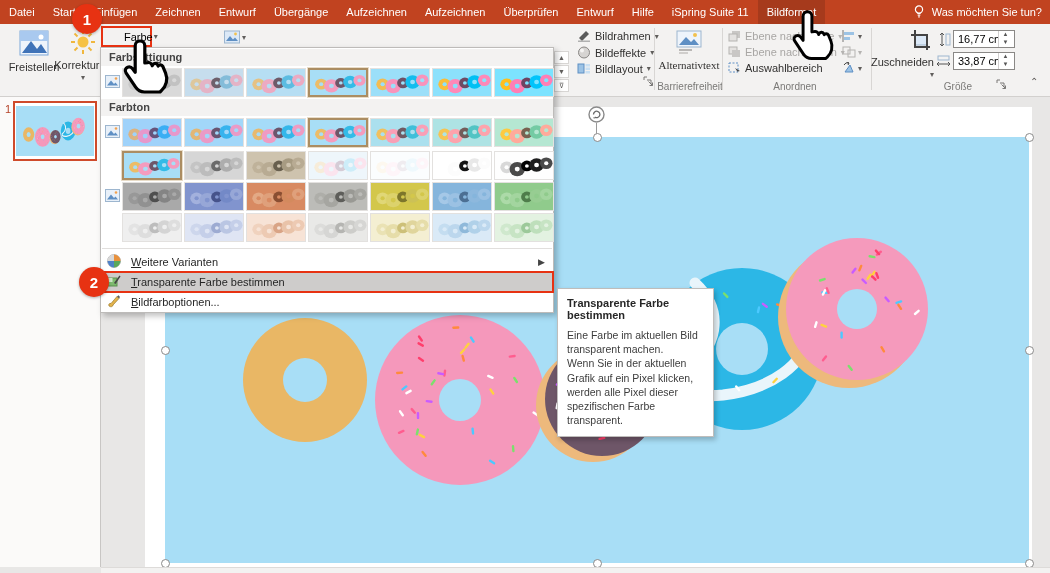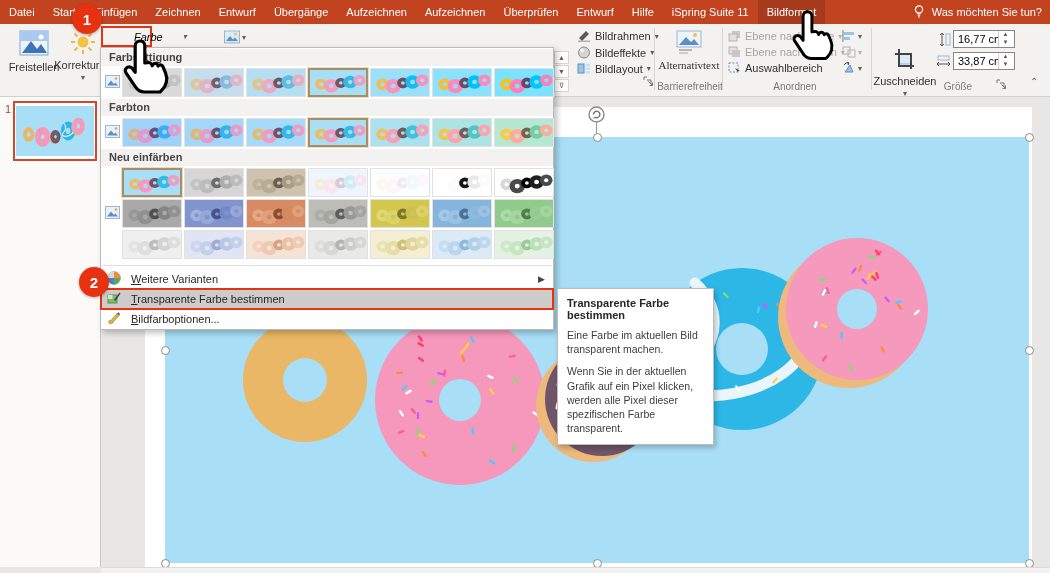--- a/index.html
+++ b/index.html
@@ -43,21 +43,21 @@
   #editor { position:absolute; left:101px; top:97px; width:949px; height:470px; background:#e8e7e6; z-index:1; }
   #slide { position:absolute; left:44px; top:10px; width:887px; height:460px; background:#fff; }
   #slide-image { position:absolute; left:64px; top:40px; width:864px; height:426px; }
   #slide-image svg { display:block; width:100%; height:100%; }
   .handle { position:absolute; width:9px; height:9px; border-radius:50%; background:#fff; border:1.5px solid #8a8a8a; z-index:3; }
   #rot-line { position:absolute; left:495px; top:26px; width:1px; height:14px; background:#9a9a9a; z-index:3; }
   #rot-handle { position:absolute; left:487px; top:9px; width:17px; height:17px; z-index:3; }
   #bottom-strip { position:absolute; left:101px; top:567px; width:949px; height:6px; background:#f3f2f1; border-top:1px solid #dddbd9; z-index:2; }
 
   
-  #farbe-btn { position:absolute; left:101px; top:26px; width:51px; height:21px; display:flex; align-items:center; gap:20px; padding:0 11px; background:#f3f2f1; border:2px solid #e73212; z-index:52; font-size:11px;font-style:italic; }
+  #farbe-btn { position:absolute; left:101px; top:26px; width:51px; height:21px; display:flex; align-items:center; gap:1px; padding:0 20px; background:#f3f2f1; border:2px solid #e73212; z-index:52; font-size:11px; }
   #color-menu { position:absolute; left:100px; top:47px; width:454px; background:#fff; border:1px solid #bdbbb9; box-shadow:3px 3px 6px rgba(0,0,0,.25); z-index:50; padding-top:1px; }
   .sec-head { background:#f3f2f1; font-weight:bold; font-size:11px; color:#444; padding:2px 8px; height:17px; }
   .swatch-row { display:flex; align-items:center; padding:2px 3px 2px 4px; }
   .swatch-icon { width:17px; flex:0 0 17px; }
   .swatches { display:flex; gap:2px; }
   .swatch { width:60px; height:29px; border:1px solid #e3e1df; cursor:default; }
   .swatch.sel { border:2px solid #ab8d62; outline:1px solid #e8dcc8; }
   .swatch svg { display:block; width:100%; height:100%; }
   .recolor-rows { display:flex; flex-direction:column; gap:2px; }
   .menu-divider { height:1px; background:#e1dfdd; margin:4px 1px 3px; }
@@ -65,21 +65,21 @@
   .menu-item .mi-icon { width:16px; flex:0 0 16px; }
   .menu-item.hl { background:#cecccb; }
   .menu-item.hl::after { content:""; position:absolute; left:-1px; right:-1px; top:-1px; bottom:-1px; border:2px solid #e73212; pointer-events:none; }
   .menu-item .arrow { margin-left:auto; font-size:9px; color:#444; }
   .menu-item u { text-decoration:underline; }
 
   
   #tooltip { position:absolute; left:557px; top:288px; width:157px; background:#fff; border:1px solid #bfbdbb; box-shadow:2px 3px 5px rgba(0,0,0,.22); z-index:60; padding:8px 9px 9px; }
   #tooltip h4 { font-size:11px; color:#262626; margin-bottom:7px; font-weight:bold; }
   #tooltip p { font-size:10.5px; color:#3d3d3d; line-height:1.35; }
-  #tooltip p + p { margin-top:8px; }
+  #tooltip p + p { margin-top:0; }
 
   
   .badge { position:absolute; width:30px; height:30px; border-radius:50%; background:#e73212; color:#fff; font-weight:bold; font-size:15px; display:flex; align-items:center; justify-content:center; z-index:70; box-shadow:0 1px 3px rgba(0,0,0,.3); }
   .cursor-hand { position:absolute; z-index:80; pointer-events:none; }
 </style>
 </head>
 <body>
 
 <div id="app">
 
@@ -259,21 +259,21 @@
       <svg width="14" height="12" viewBox="0 0 14 12">
           <path d="M3 10 L8 3 L11 10 Z" fill="#9cc3e5" stroke="#5e8fc4"></path>
           <path d="M2 3 A4 4 0 0 1 7 1" fill="none" stroke="#444"></path>
           <path d="M7 1 l-2 -1 m2 1 l-1 2" stroke="#444" fill="none"></path>
         </svg>
       <span class="chev">▾</span>
     </div>
     <div class="grp-label" style="left:760px; width:70px;">Anordnen</div>
     <div class="rib-sep" style="left:871px;"></div>
 
-    <div class="rib-big" style="left:876px; top:23px; width:58px;">
+    <div class="rib-big" style="left:876px; top:4px; width:58px;align-items:flex-end;">
       <span>
         <svg width="26" height="24" viewBox="0 0 26 24">
             <rect x="7" y="7" width="12" height="10" fill="#dce9f7" stroke="#9db6cf"></rect>
             <path d="M7 2 V19 H22" fill="none" stroke="#444" stroke-width="2"></path>
             <path d="M3 7 H19 V22" fill="none" stroke="#444" stroke-width="2"></path>
           </svg>
       </span>
       <span class="lbl">Zuschneiden</span>
       <span class="chev">▾</span>
     </div>
@@ -766,21 +766,20 @@
                 <circle cx="33" cy="15.5" r="2" fill="#b5e7d2"></circle>
                 <circle cx="43" cy="14.5" r="7.5" fill="#74cba4"></circle>
                 <circle cx="43" cy="14.5" r="2.5" fill="#b5e7d2"></circle>
                 <circle cx="53" cy="12.5" r="6.5" fill="#ffaa9b"></circle>
                 <circle cx="53" cy="12.5" r="2.2" fill="#b5e7d2"></circle>
               </svg>
             </div>
           </div>
         </div>
       </div>
-      <div class="sec-head">Neu einfärben</div>
       <div class="swatch-row">
         <div class="swatch-icon"><svg width="15" height="13" viewBox="0 0 15 13">
             <rect x="0.5" y="0.5" width="14" height="12" fill="#e8f0f9" stroke="#9db6cf"></rect>
             <path d="M2 10.5 L6 5.5 L9 9 L10.5 7.5 L13 10.5 Z" fill="#5e8fc4"></path>
             <circle cx="11" cy="3.5" r="1.3" fill="#f2a14e"></circle>
           </svg></div>
         <div class="recolor-rows">
           <div class="swatches">
             <div class="swatch sel">
               <svg viewBox="0 0 60 30" preserveAspectRatio="none">

